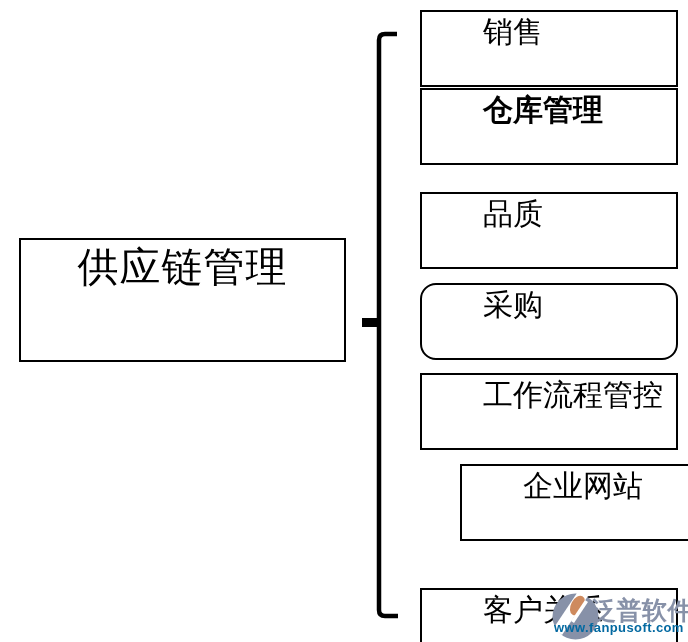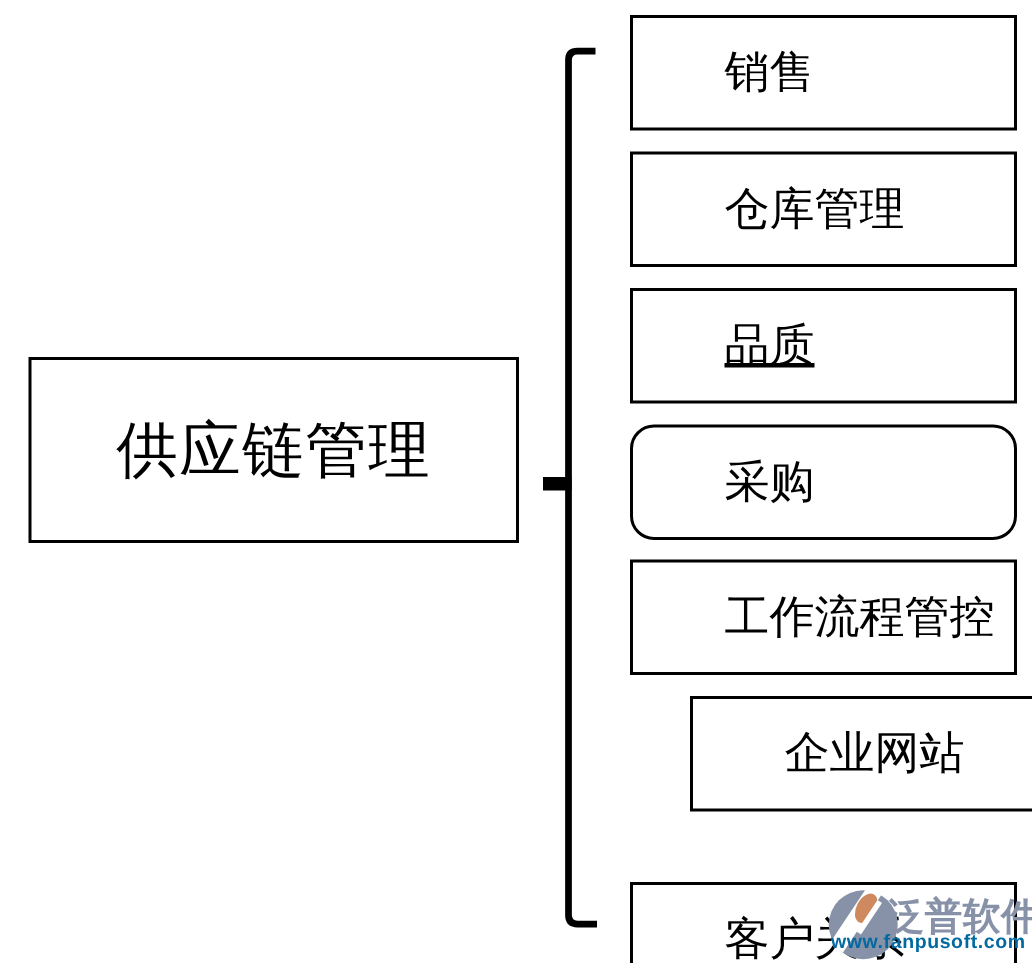--- a/index.html
+++ b/index.html
@@ -11,43 +11,42 @@
     overflow: hidden;
     font-family: "Liberation Sans", sans-serif;
     color: #000000;
   }
   .node {
     position: absolute;
     box-sizing: border-box;
     border: 2px solid #000000;
     background: #ffffff;
     display: flex;
-    align-items: center;
   }
   .root-node {
     left: 19px;
     top: 238px;
     width: 327px;
     height: 124px;
     justify-content: center;
     font-size: 41px;
     letter-spacing: 1px;
     white-space: nowrap;
   }
   .module-node {
     left: 420px;
     width: 258px;
     height: 77px;
     font-size: 30px;
     padding-left: 61px;
     white-space: nowrap;
   }
   .module-node.m1 { top: 10px; }
-  .module-node.m2 { top: 101px; }
-  .module-node.m3 { top: 192px; text-decoration: underline; }
+  .module-node.m2 { top: 88px; font-weight: bold; }
+  .module-node.m3 { top: 192px; }
   .module-node.m4 { top: 283px; border-radius: 16px; }
   .module-node.m5 { top: 373px; }
   .module-node.m6 { top: 464px; margin-left: 40px; }
   .module-node.m7 { top: 588px; }
   .brace-svg {
     position: absolute;
     left: 350px;
     top: 26px;
     width: 55px;
     height: 600px;

